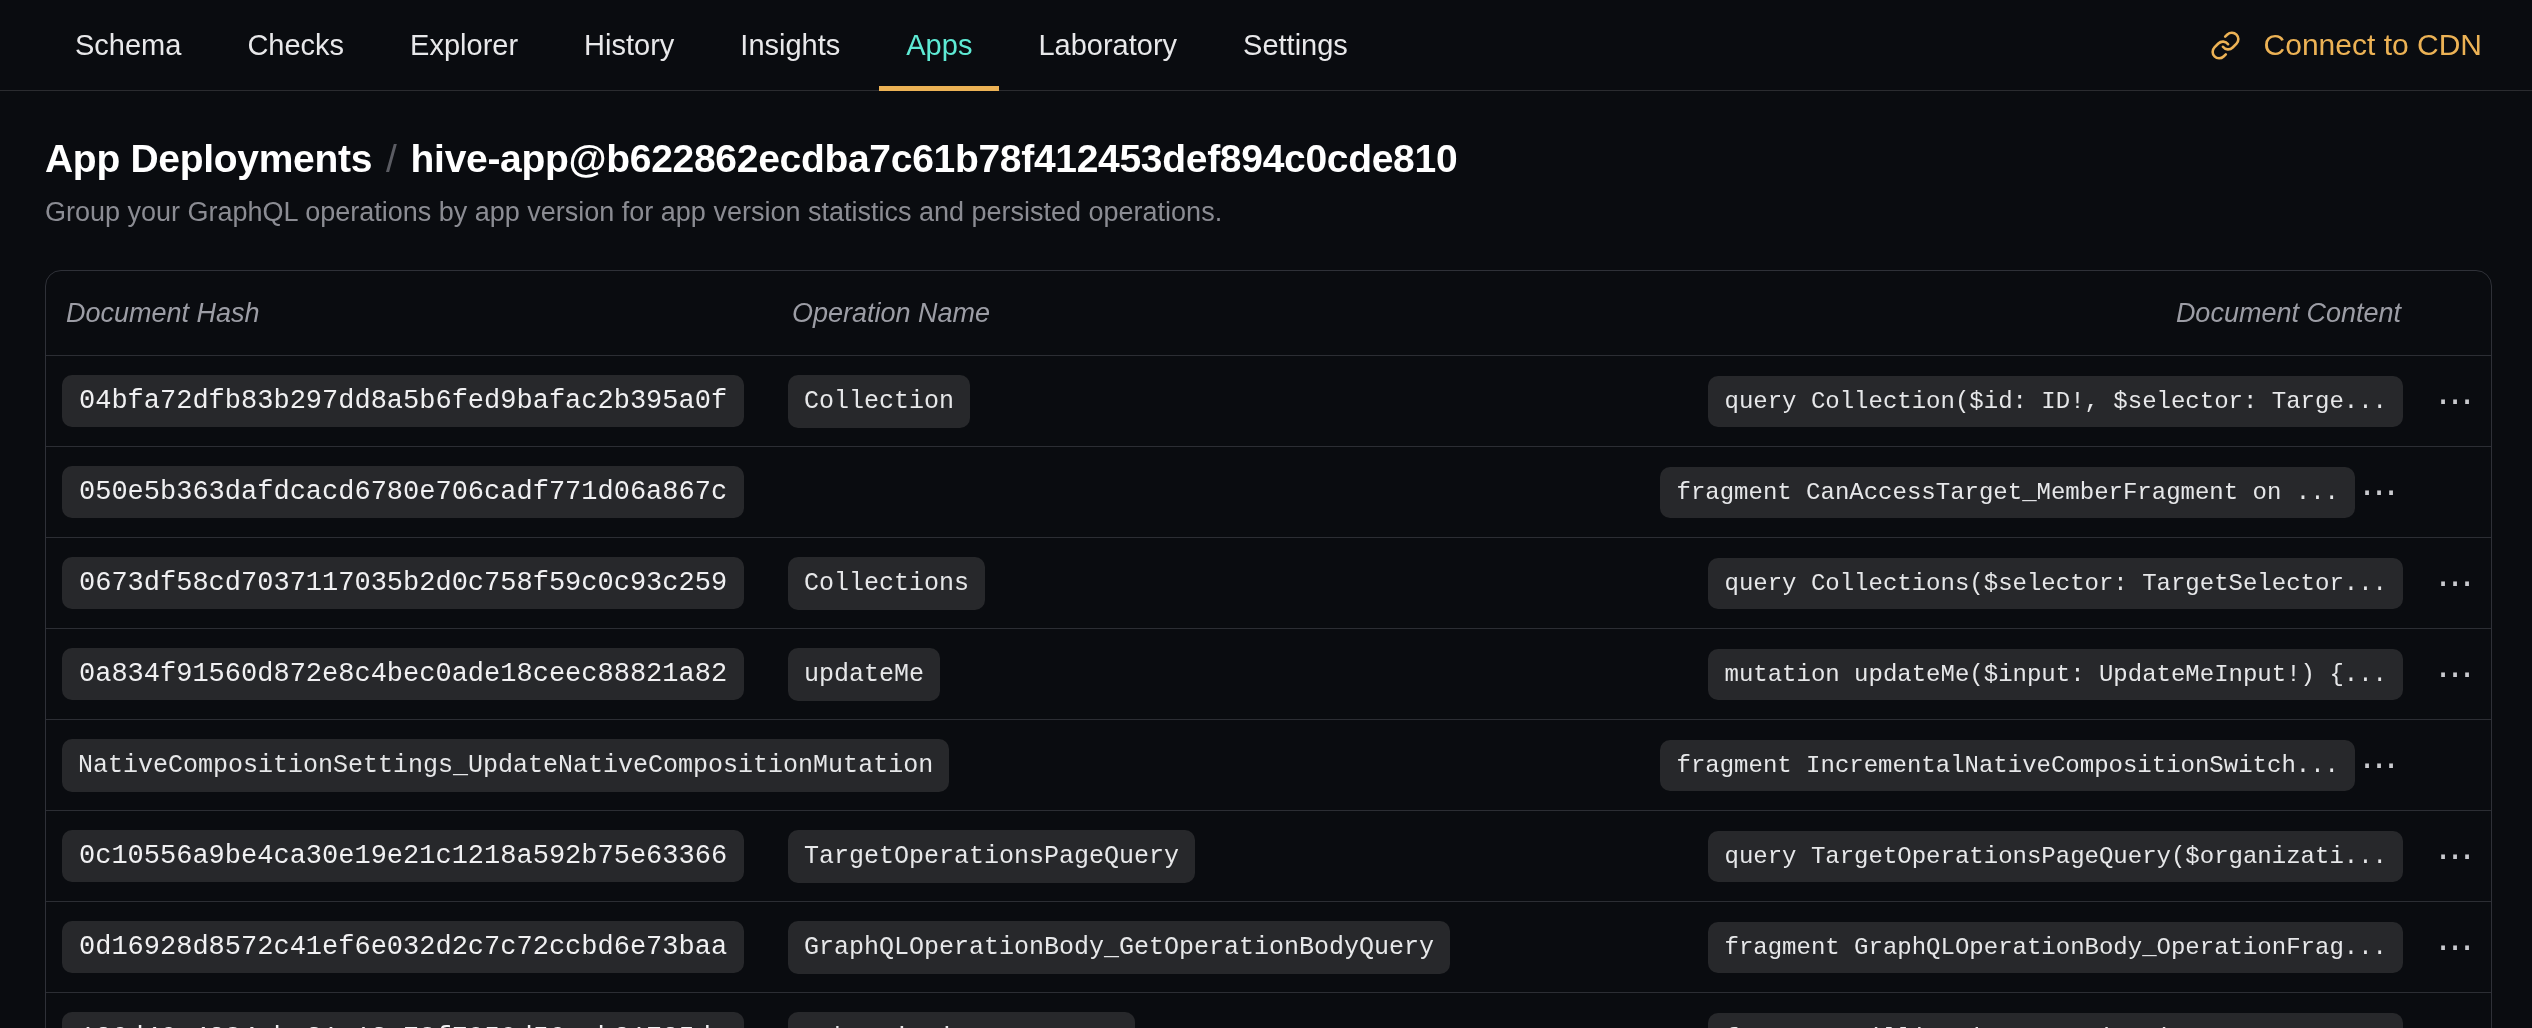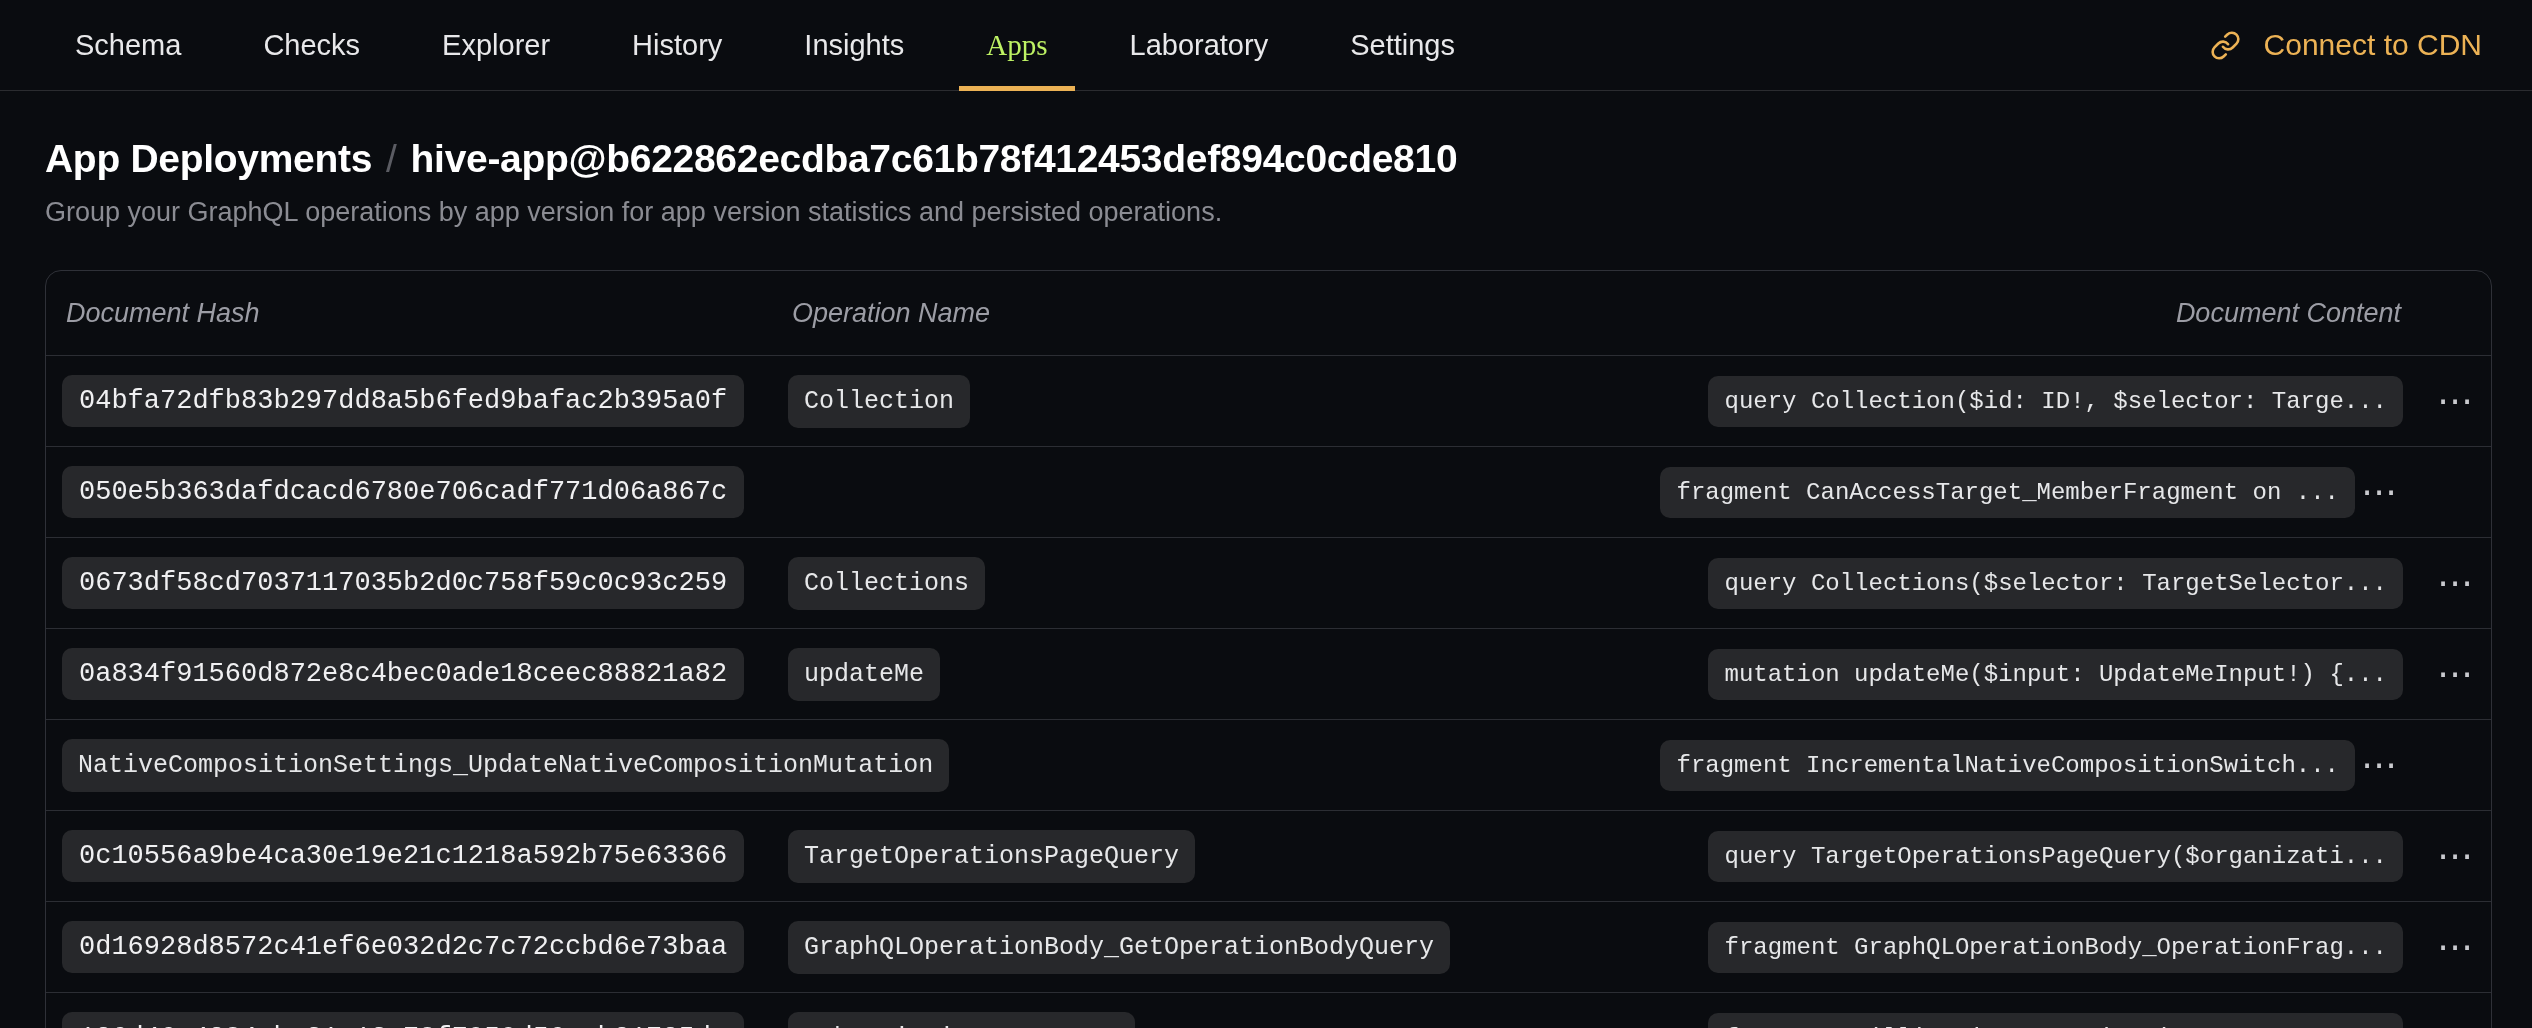--- a/index.html
+++ b/index.html
@@ -16,28 +16,28 @@
     color:#e7e7ea;
     font-family:"Liberation Sans", sans-serif;
   }
 
   
   .nav{
     height:91px;display:flex;align-items:stretch;
     padding:0 44px 0 48px;
     border-bottom:1px solid #2b2c30;
   }
-  .nav-tabs{display:flex;gap:28px;}
+  .nav-tabs{display:flex;gap:12px;}
   .nav-tab{
     background:none;border:none;position:relative;
     padding:0 27px;display:flex;align-items:center;
     color:#e8e8ea;font-size:29px;font-weight:500;
     font-family:inherit;cursor:pointer;
   }
-  .nav-tab.active{color:#bef264;font-family:Liberation Serif, serif;}
+  .nav-tab.active{color:#5eead4;}
   .nav-tab.active::after{
     content:'';position:absolute;left:0;bottom:-1px;
     width:100%;height:5px;background:var(--accent);
   }
   .cdn-link{
     margin-left:auto;display:flex;align-items:center;gap:23px;
     color:var(--accent);font-size:30px;font-weight:500;
     text-decoration:none;cursor:pointer;background:none;border:none;
     font-family:inherit;
   }

